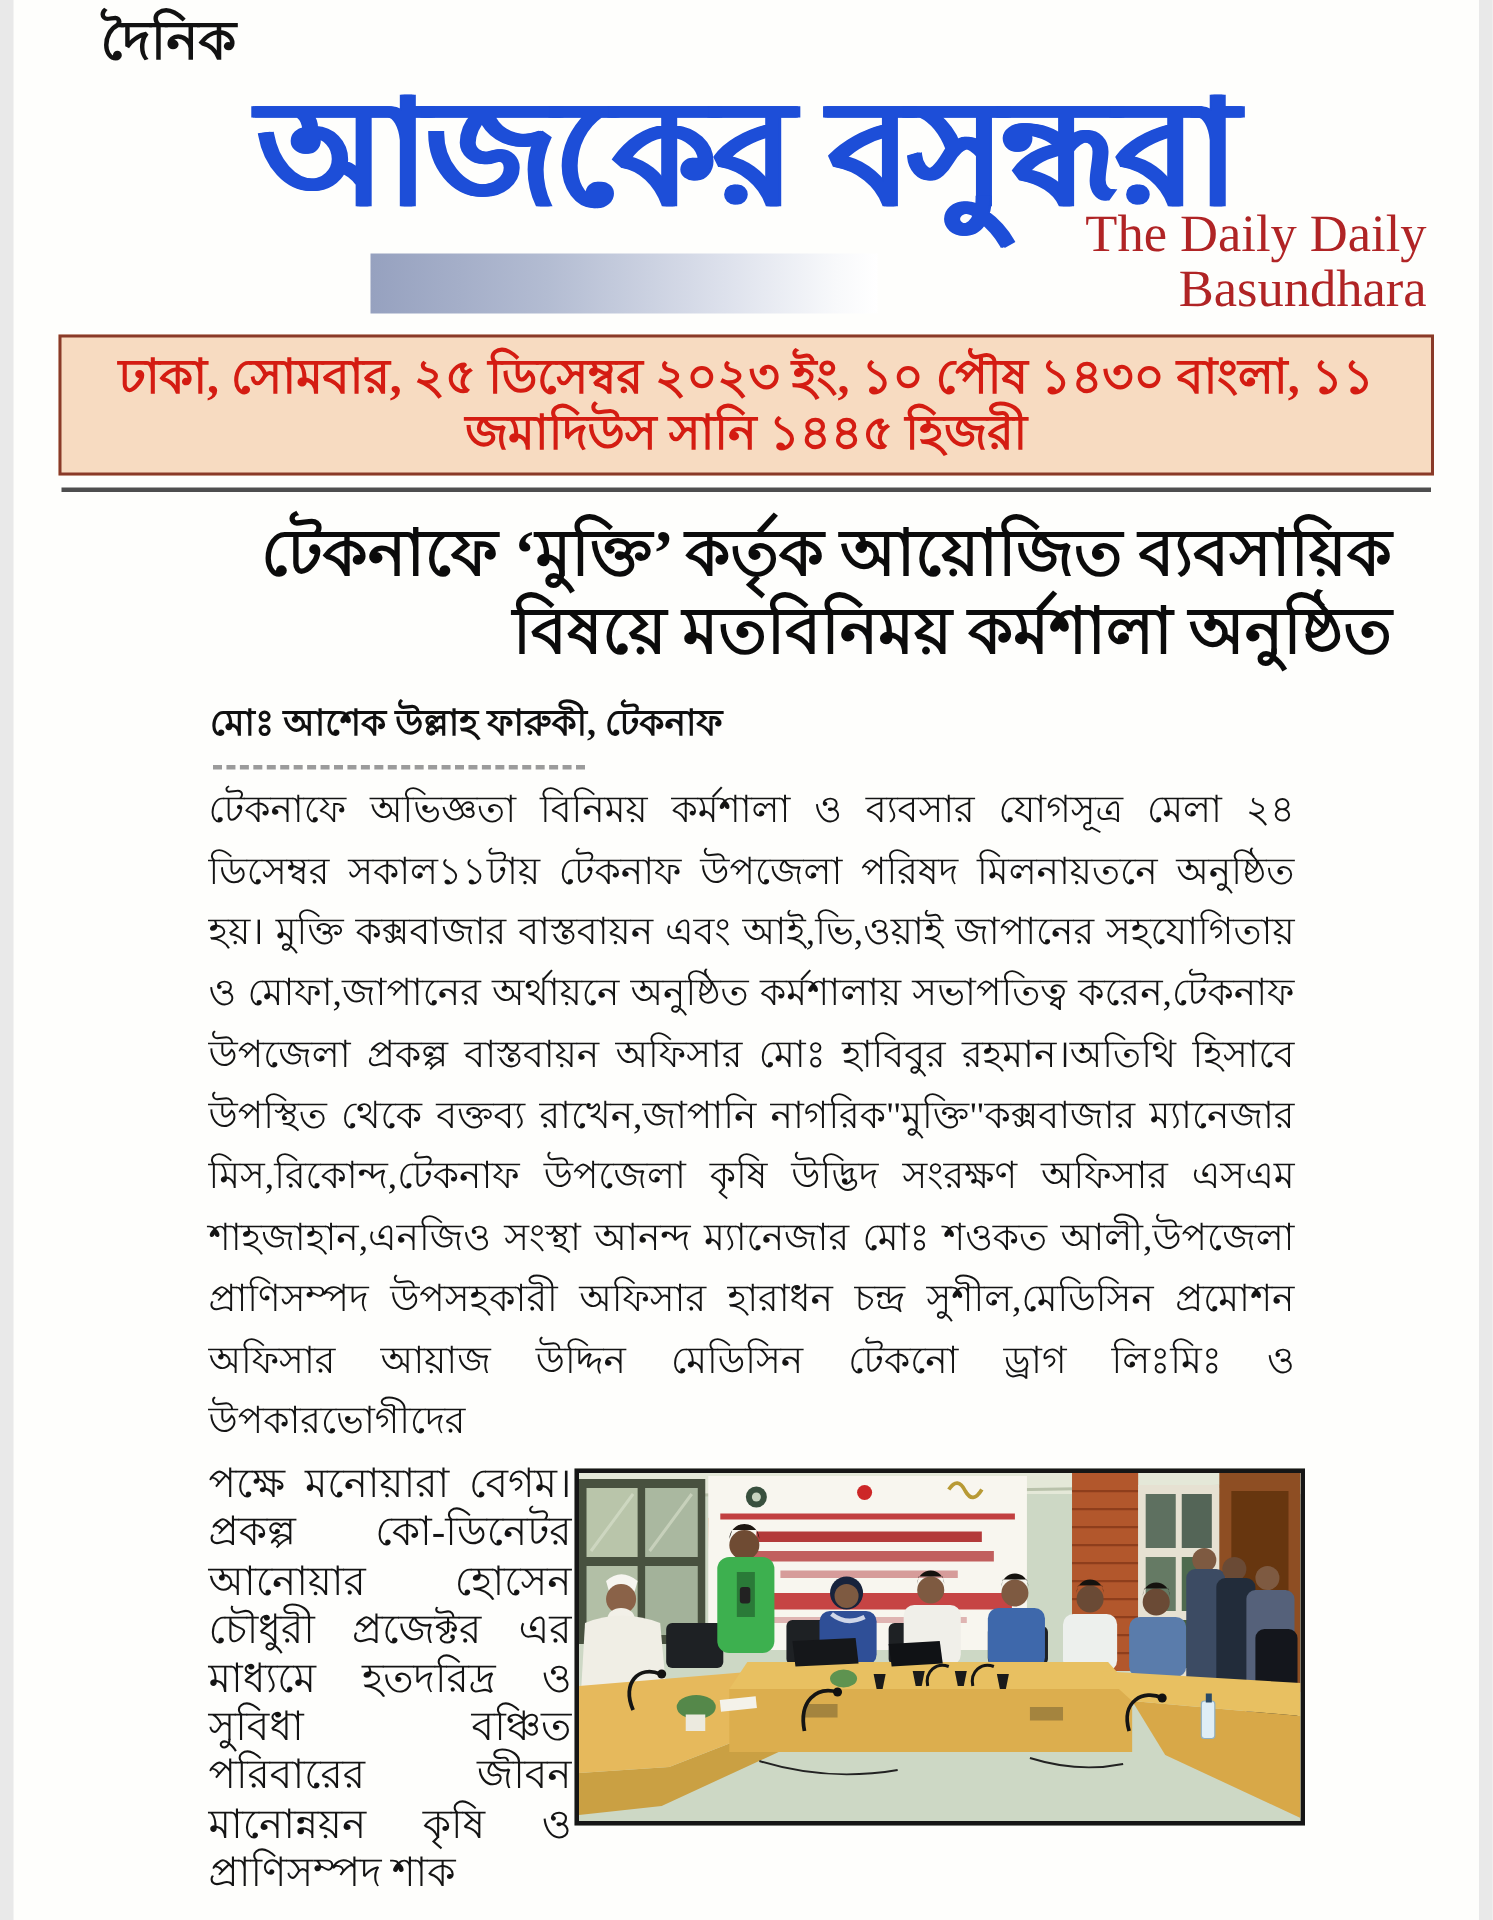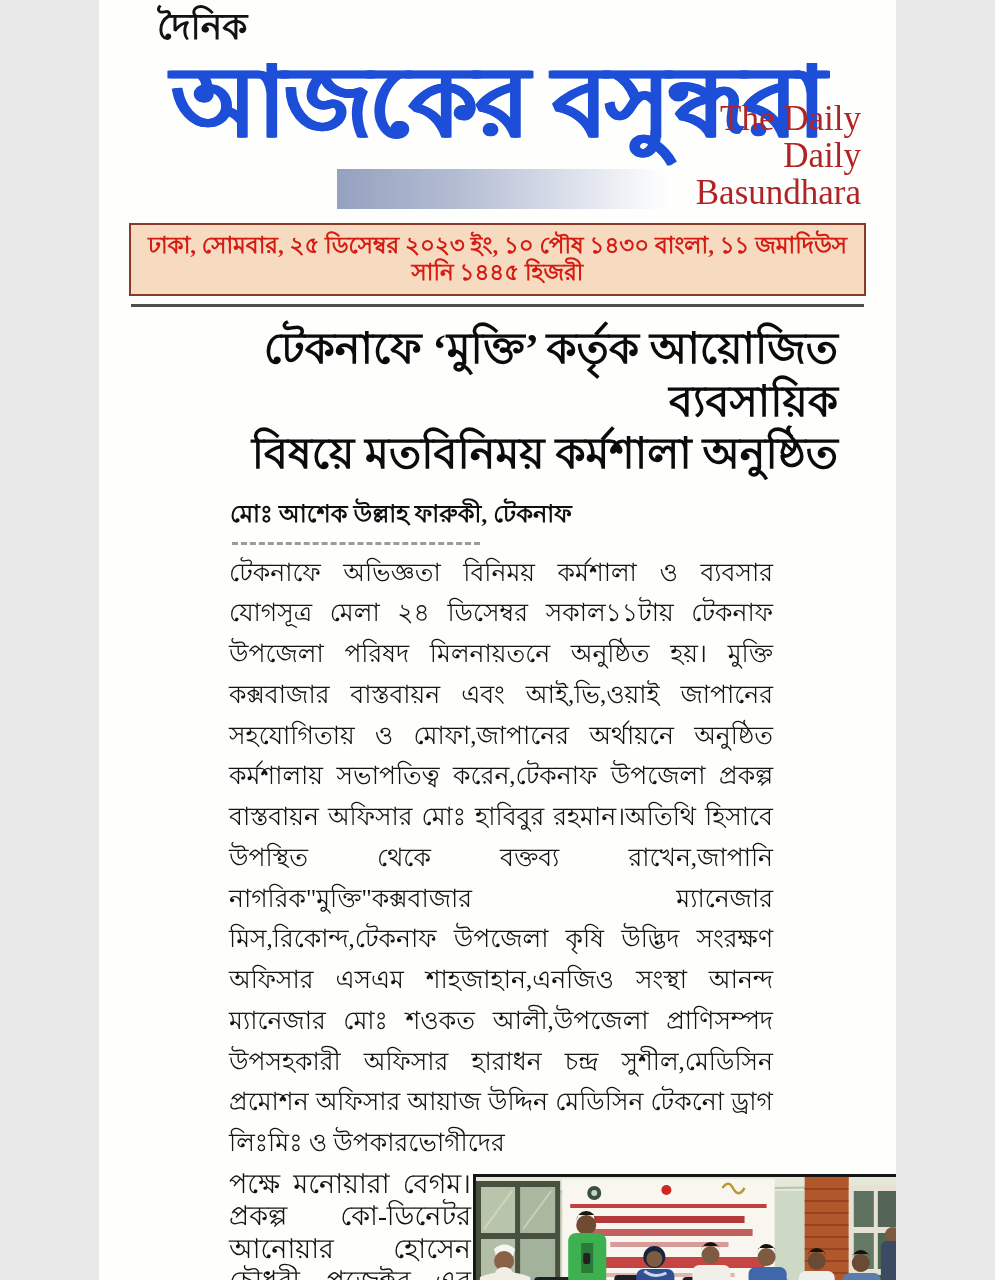--- a/index.html
+++ b/index.html
@@ -1,17 +1,17 @@
 <!DOCTYPE html>
 <html lang="bn"><head>
 <meta charset="utf-8">
 <style>
   html,body{margin:0;padding:0;background:#e9e9e9;}
   .page{
-    width:797px;height:1280px;margin:0 auto;background:#fefefc;
+    width:977px;height:1280px;margin:0 auto;background:#fefefc;
     position:relative;overflow:hidden;color:#111;
     font-family:"Liberation Serif","DejaVu Serif",serif;
   }
   
   .kicker{
     margin:8px 0 0 58px;font-size:36px;font-weight:bold;line-height:1.1;color:#121212;
   }
   .masthead{
     margin:0 28px;font-size:98px;font-weight:900;text-align:center;line-height:1.12;
     letter-spacing:-2px;color:#1d4ed8;white-space:nowrap;
@@ -26,21 +26,21 @@
     background:linear-gradient(90deg,#96a1bf 0%,#b3bcd2 35%,#dde1ec 70%,#f8f9fb 92%,#ffffff 100%);
   }
   .sub-en{
     flex:1;text-align:right;font-size:35px;line-height:1.05;color:#b02425;
     font-family:"Liberation Serif","DejaVu Serif",serif;
   }
   
   .datebar{
     margin:12px 30px 0;background:#f7dbc1;border:2px solid #8a3a28;
     padding:8px 4px;text-align:center;
-    color:#d41c12;font-weight:bold;font-size:23px;line-height:1.15;
+    color:#d41c12;font-weight:bold;font-size:32px;line-height:1.15;
   }
   .rule{margin:8px 32px 0;border:none;border-top:3px solid #4e4e4e;height:0;}
   
   .headline{
     margin:16px 58px 0;text-align:right;font-weight:bold;font-size:43px;
     line-height:1.22;color:#0b0b0b;
   }
   .byline{margin:14px 0 0 131px;font-size:24px;font-weight:bold;color:#101010;}
   .dotted{width:248px;margin:7px 0 8px 133px;border-top:3px dashed #9b9b9b;height:0;}
   .body-text{

